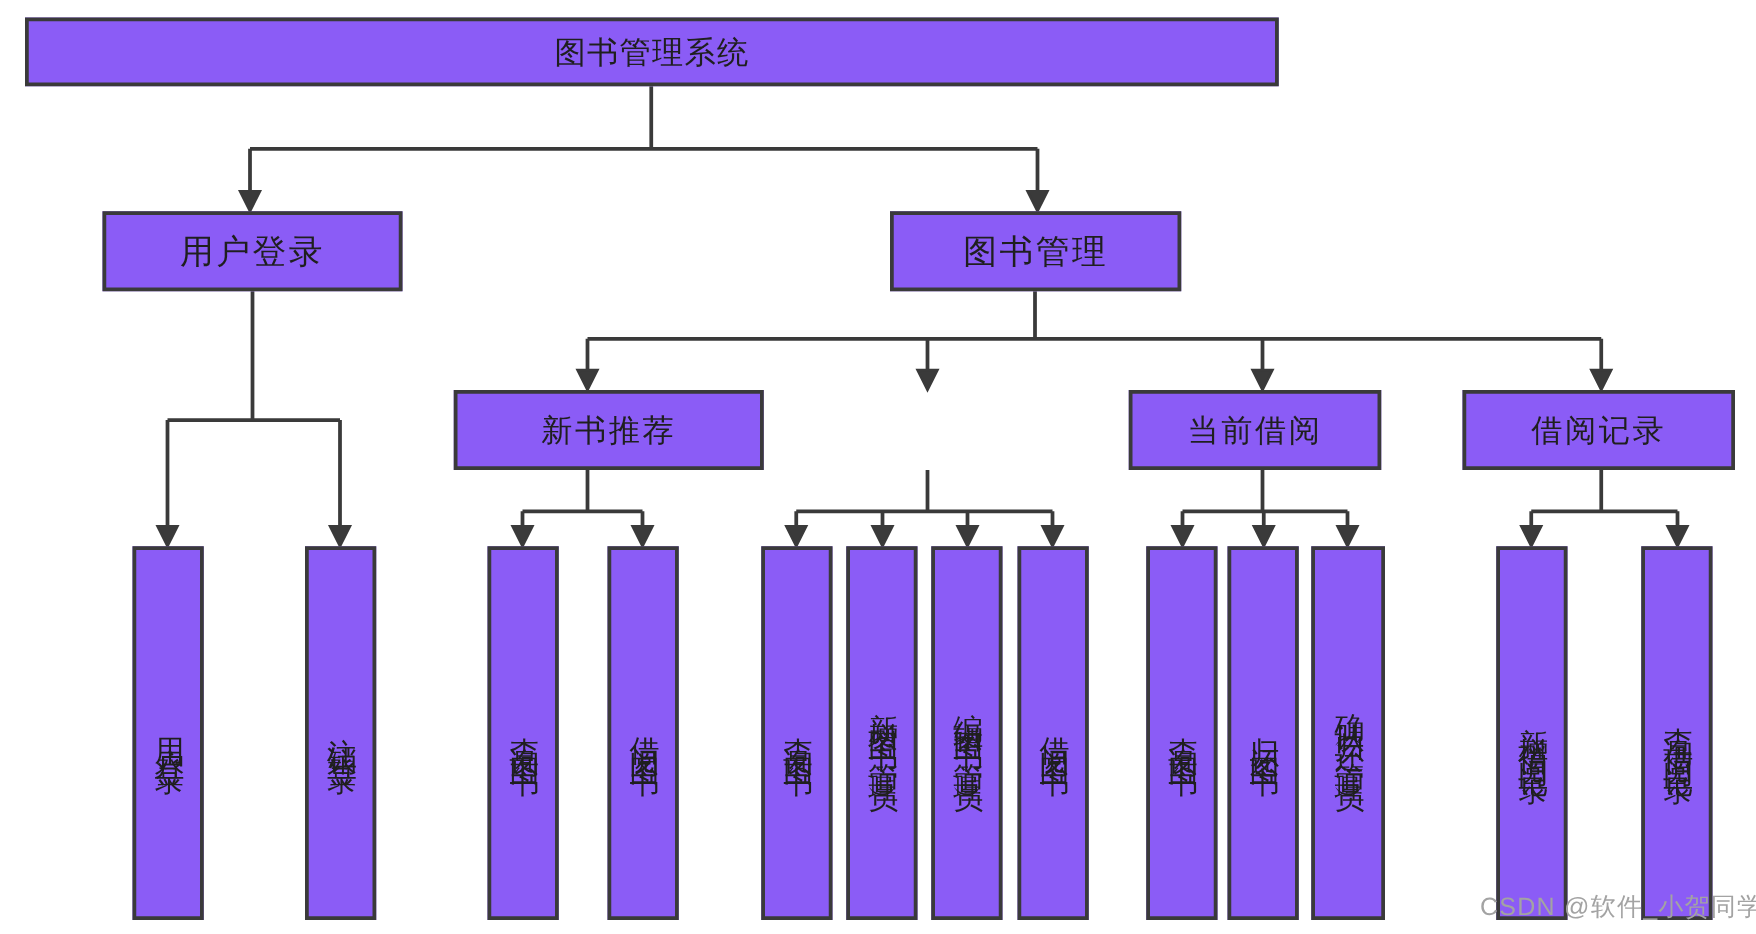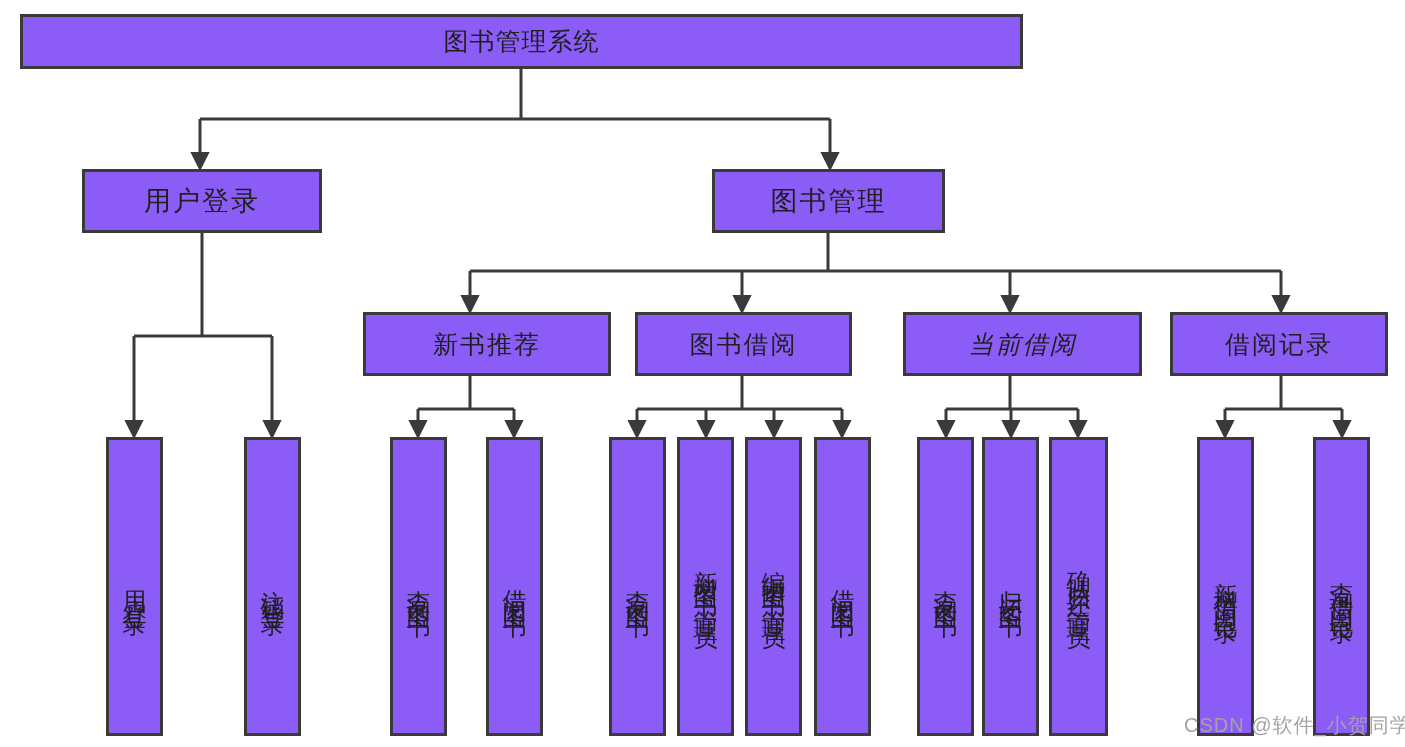--- a/index.html
+++ b/index.html
@@ -68,22 +68,21 @@
     <polygon points="1217,421 1233,421 1225,437"></polygon>
     <polygon points="1334,421 1350,421 1342,437"></polygon>
   </svg>
 
   <div class="node lvl-root">图书管理系统</div>
 
   <div class="node lvl1" style="left:82px;width:240px;">用户登录</div>
   <div class="node lvl1" style="left:712px;width:233px;">图书管理</div>
 
   <div class="node lvl2" style="left:363px;width:248px;">新书推荐</div>
-  <div class="node lvl2" style="left:635px;width:217px;">图书借阅</div>
-  <div class="node lvl2" style="left:903px;width:239px;font-style:italic;">当前借阅</div>
+  <div class="node lvl2" style="left:903px;width:202px;">当前借阅</div>
   <div class="node lvl2" style="left:1170px;width:218px;">借阅记录</div>
 
   <div class="node leaf" style="left:106px;">用户登录</div>
   <div class="node leaf" style="left:244px;">注销登录</div>
 
   <div class="node leaf" style="left:390px;">查询图书</div>
   <div class="node leaf" style="left:486px;">借阅图书</div>
 
   <div class="node leaf" style="left:609px;">查询图书</div>
   <div class="node leaf" style="left:677px;">新增图书（管理员）</div>

